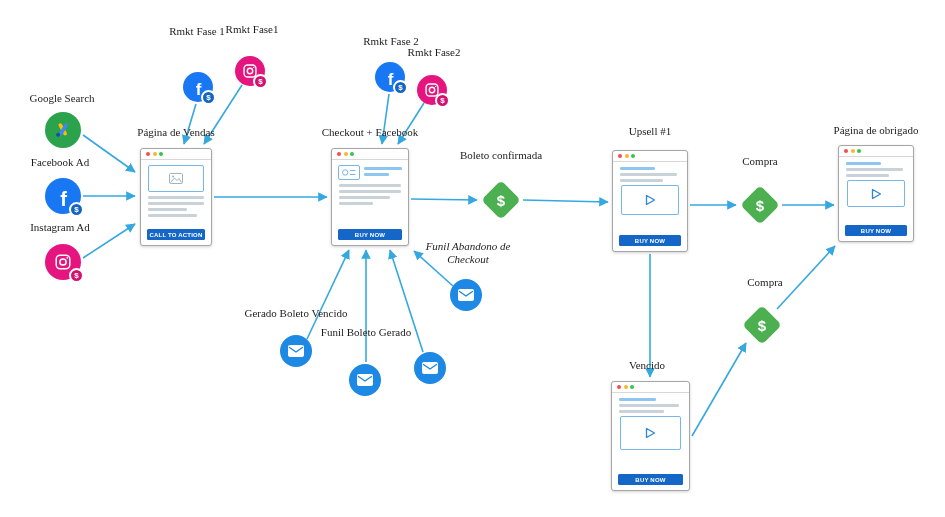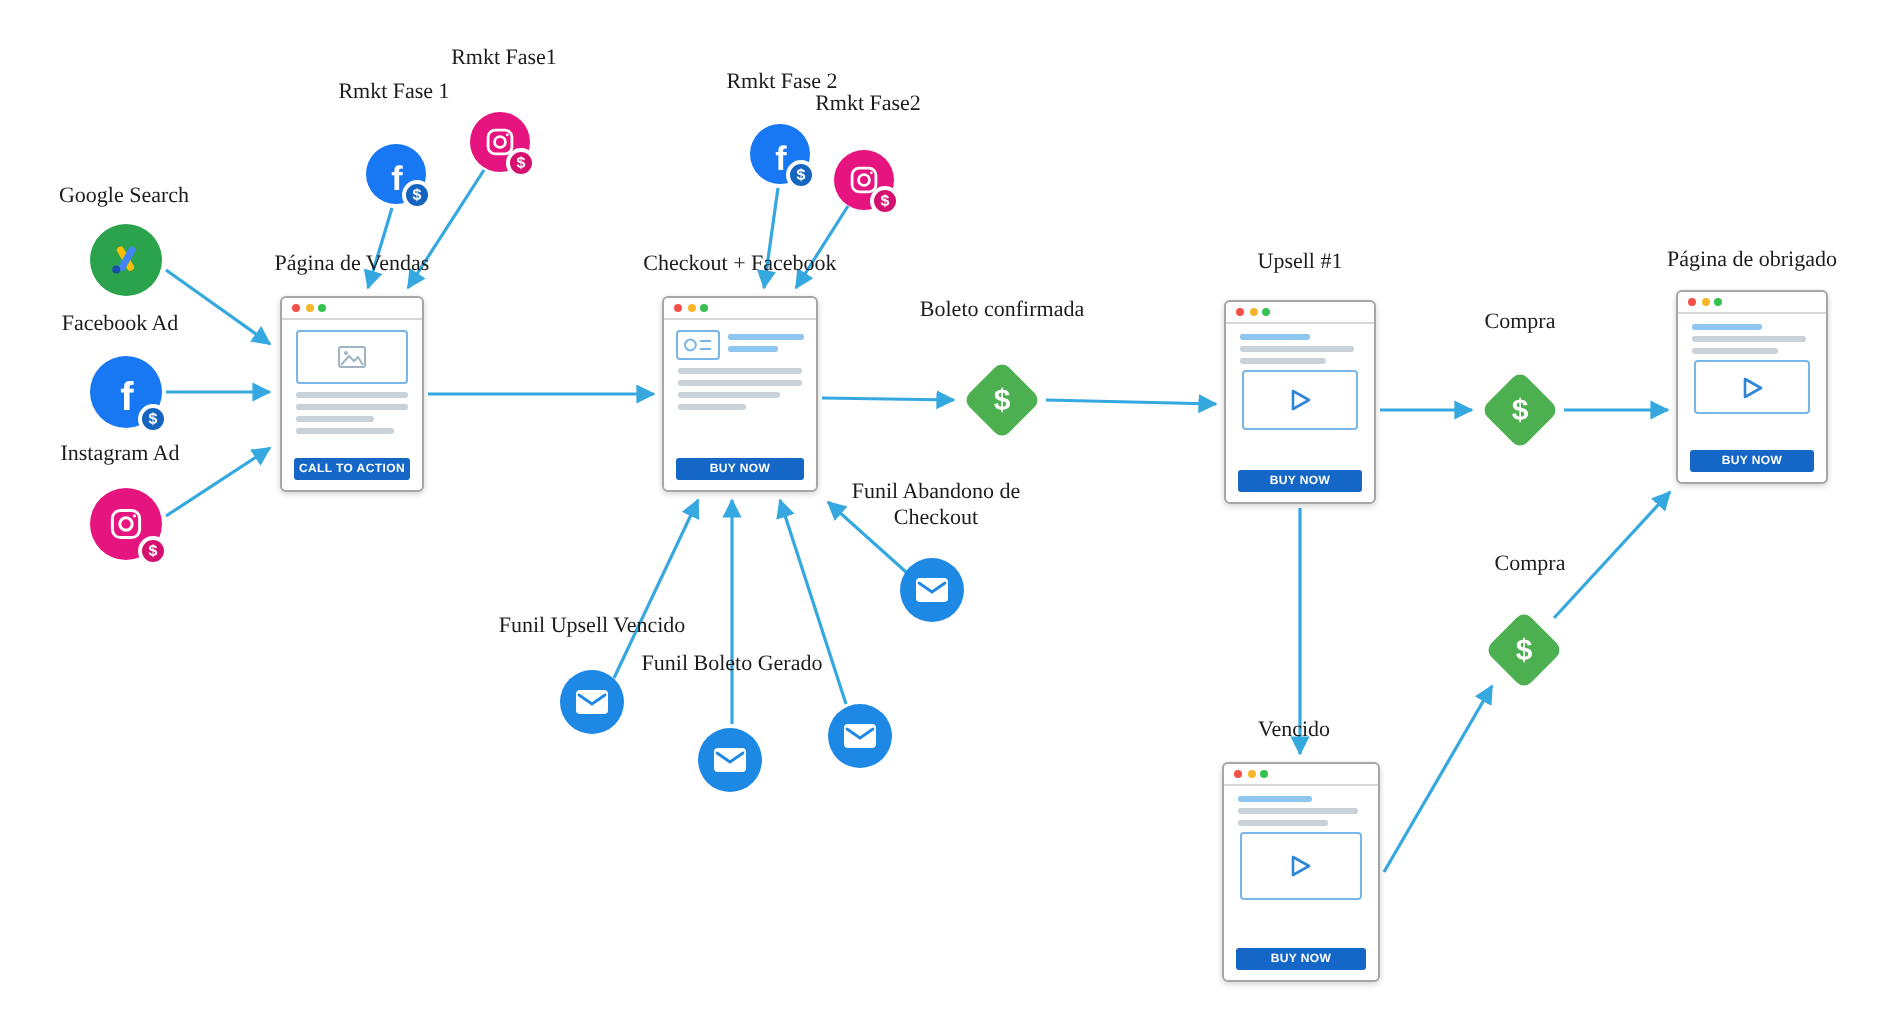--- a/index.html
+++ b/index.html
@@ -4,21 +4,21 @@
 <style>
   * { margin:0; padding:0; box-sizing:border-box; }
   html,body { background:#fff; }
   body { font-family:"Liberation Serif", serif; }
   .diagram { position:relative; width:945px; height:517px; background:#ffffff; overflow:hidden; }
 
   .arrows { position:absolute; left:0; top:0; z-index:1; }
 
   .lbl { position:absolute; transform:translateX(-50%); z-index:3; font-size:11px; line-height:1.15;
          color:#1c1c1c; text-align:center; white-space:nowrap; }
-  .lbl.wrap { white-space:normal; }
+  .lbl.wrap { white-space:normal;font-style:italic; }
 
   .circle { position:absolute; transform:translate(-50%,-50%); z-index:2; border-radius:50%;
             display:flex; align-items:center; justify-content:center; }
   .s36 { width:36px; height:36px; }
   .s30 { width:30px; height:30px; }
   .s32 { width:32px; height:32px; }
   .c-google { background:#2BA24C; }
   .c-fb { background:#1877F2; }
   .c-ig { background:#E5147E; }
   .c-mail { background:#1E88E5; }
@@ -113,21 +113,21 @@
   <div class="lbl" style="left:60px;top:221px">Instagram Ad</div>
   <div class="circle s36 c-ig" style="left:63px;top:262px">
     <svg width="16" height="16" viewBox="0 0 16 16" fill="none" stroke="#fff" stroke-width="1.5">
       <rect x="1.2" y="1.2" width="13.6" height="13.6" rx="4"></rect>
       <circle cx="8" cy="8" r="3.1"></circle>
       <circle cx="12.2" cy="3.9" r="0.8" fill="#fff" stroke="none"></circle>
     </svg>
     <span class="badge b-ig">$</span>
   </div>
 
-  <div class="lbl" style="left:197px;top:40px">Rmkt Fase 1</div>
+  <div class="lbl" style="left:197px;top:25px">Rmkt Fase 1</div>
   <div class="circle s30 c-fb" style="left:198px;top:87px">
     <span class="fb-f" style="font-size:17px;margin-top:5px">f</span>
     <span class="badge b-fb">$</span>
   </div>
 
   <div class="lbl" style="left:252px;top:23px">Rmkt Fase1</div>
   <div class="circle s30 c-ig" style="left:250px;top:71px">
     <svg width="14" height="14" viewBox="0 0 16 16" fill="none" stroke="#fff" stroke-width="1.6">
       <rect x="1.2" y="1.2" width="13.6" height="13.6" rx="4"></rect>
       <circle cx="8" cy="8" r="3.1"></circle>
@@ -279,21 +279,21 @@
   </div>
 
   <div class="lbl wrap" style="left:468px;top:240px;width:112px">Funil Abandono de Checkout</div>
   <div class="circle s32 c-mail" style="left:466px;top:295px">
     <svg width="16" height="12" viewBox="0 0 16 12">
       <rect width="16" height="12" rx="2" fill="#fff"></rect>
       <path d="M1.5 2.5 L8 7 L14.5 2.5" fill="none" stroke="#1E88E5" stroke-width="1.4" stroke-linecap="round"></path>
     </svg>
   </div>
 
-  <div class="lbl" style="left:296px;top:307px">Funil Upsell Vencido</div>
+  <div class="lbl" style="left:296px;top:307px">Gerado Boleto Vencido</div>
   <div class="circle s32 c-mail" style="left:296px;top:351px">
     <svg width="16" height="12" viewBox="0 0 16 12">
       <rect width="16" height="12" rx="2" fill="#fff"></rect>
       <path d="M1.5 2.5 L8 7 L14.5 2.5" fill="none" stroke="#1E88E5" stroke-width="1.4" stroke-linecap="round"></path>
     </svg>
   </div>
 
   <div class="lbl" style="left:366px;top:326px">Funil Boleto Gerado</div>
   <div class="circle s32 c-mail" style="left:365px;top:380px">
     <svg width="16" height="12" viewBox="0 0 16 12">

